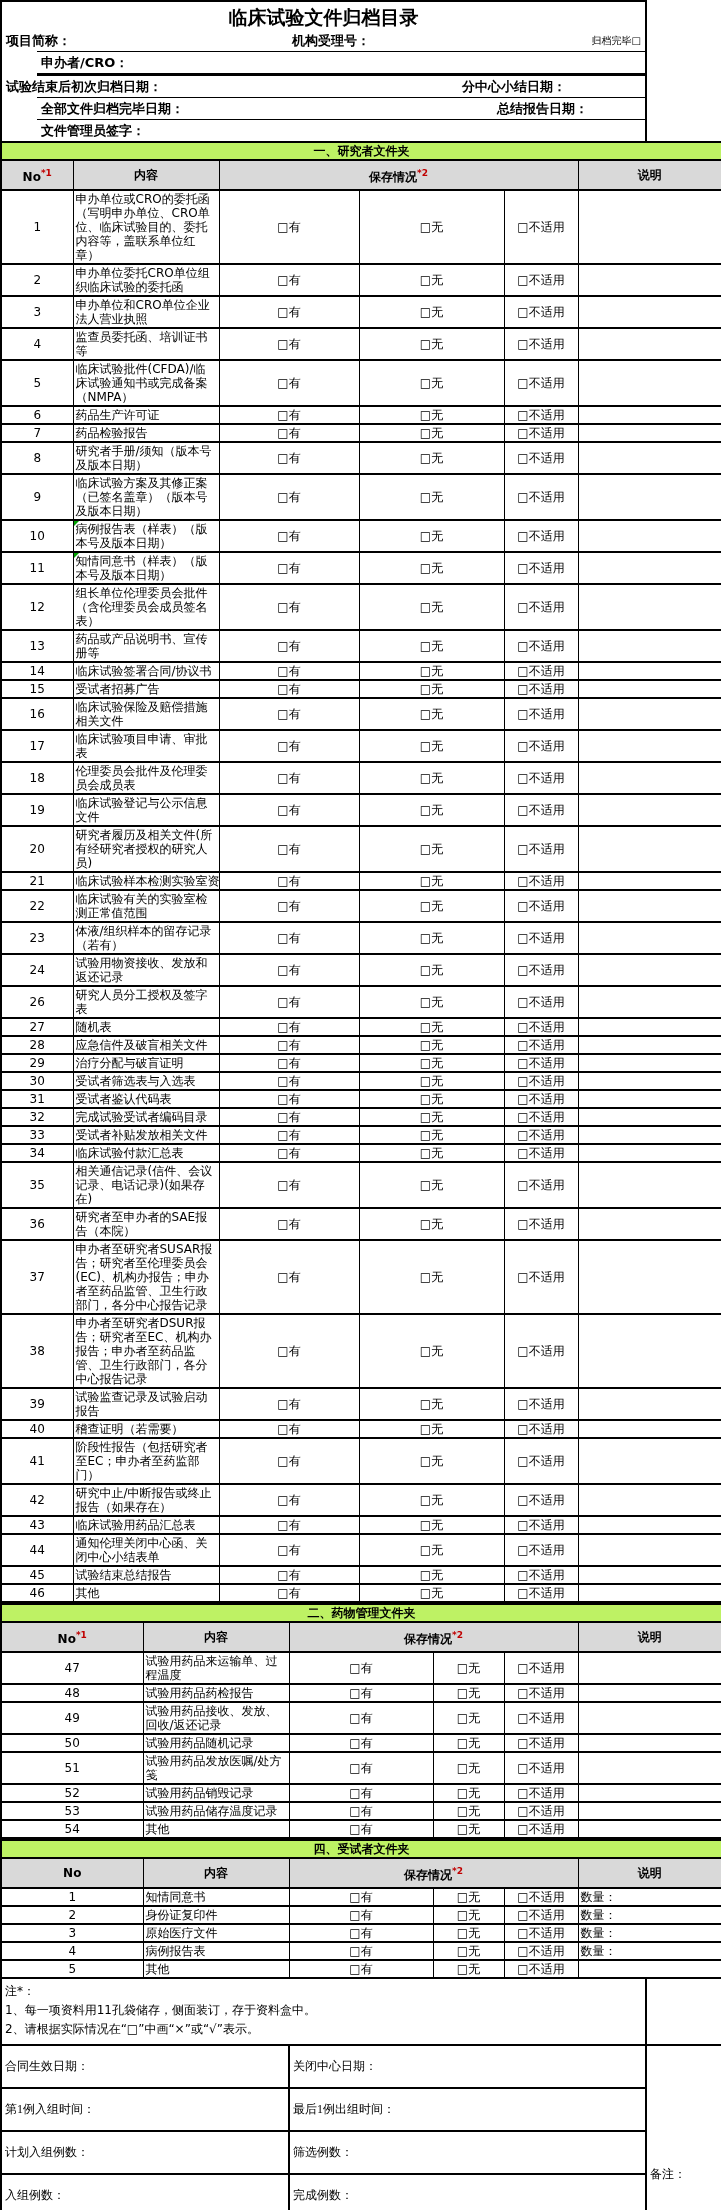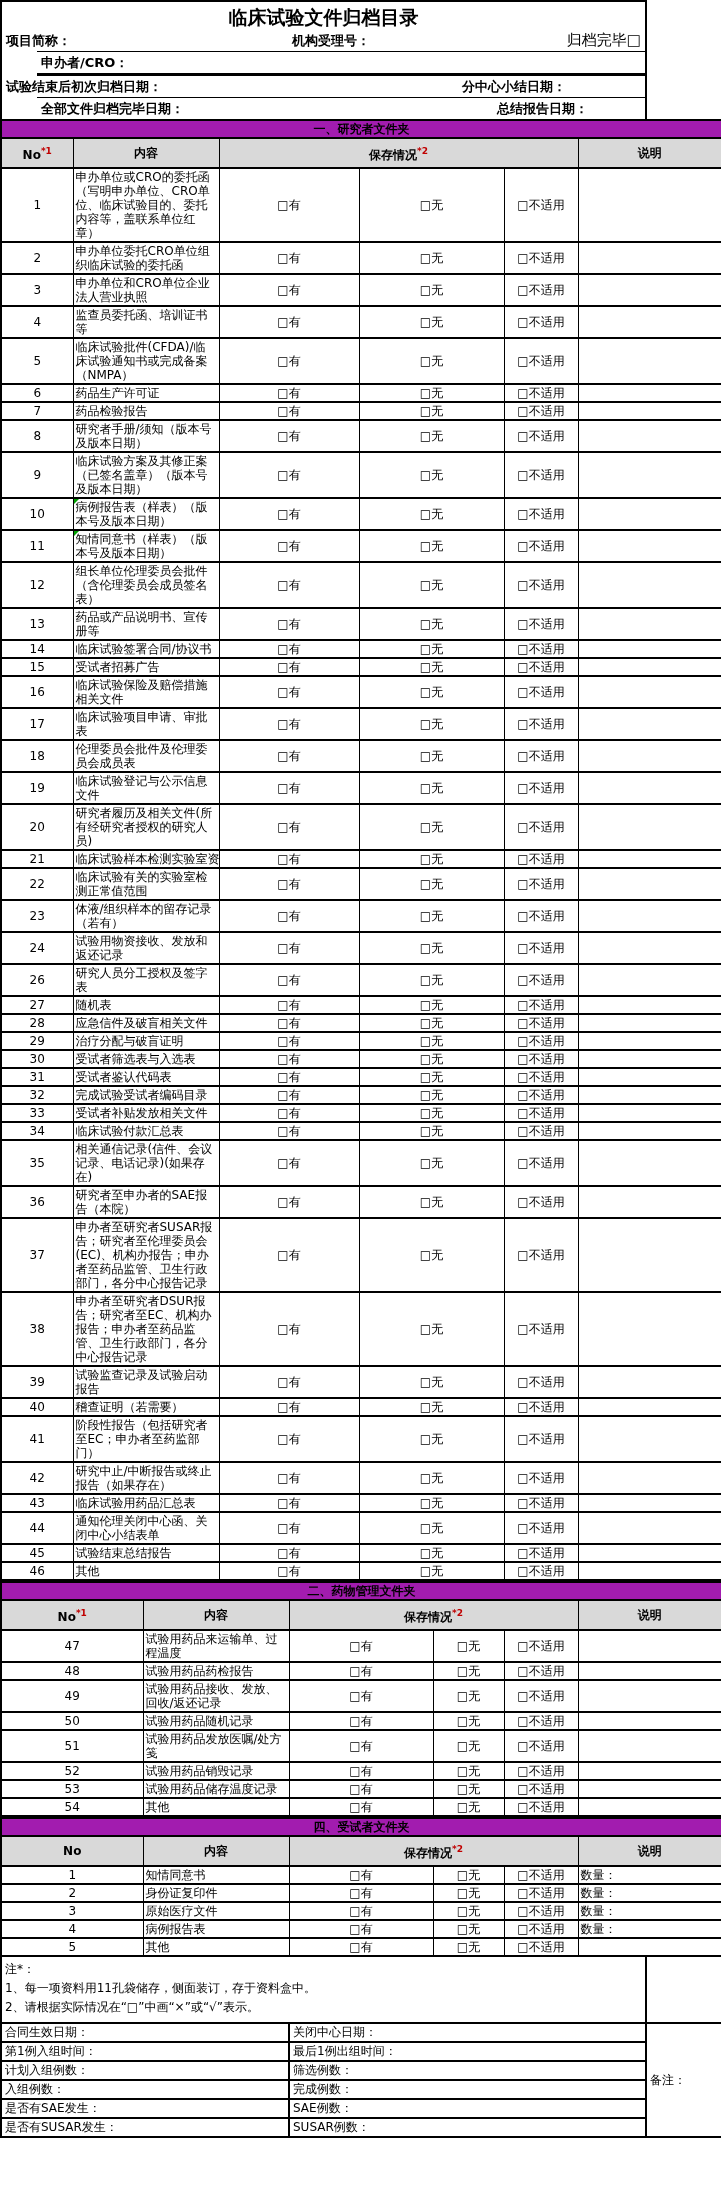--- a/index.html
+++ b/index.html
@@ -4,41 +4,41 @@
 <style>
   html,body{margin:0;padding:0;background:#fff;}
   .sheet{width:647px;font-family:"DejaVu Sans",sans-serif;color:#000;}
   
   .hdr{border:2px solid #000;border-bottom:none;}
   .title{font-size:19px;font-weight:bold;text-align:center;padding:3px 0 1px;line-height:24px;}
   .hrow{position:relative;height:21px;line-height:21px;font-weight:bold;font-size:13px;padding-left:4px;}
   .hrow.topline{border-top:1px solid #000;margin-left:35px;}
   .hrow.thickb{border-bottom:3px solid #000;}
   .center-lbl{position:absolute;left:290px;top:0;}
-  .right-sm{position:absolute;right:4px;top:0;font-weight:normal;font-size:15px;}
+  .right-sm{position:absolute;right:4px;top:0;font-weight:normal;font-size:10px;}
   .col2{position:absolute;left:460px;top:0;}
   
   .mtable{border-collapse:collapse;table-layout:fixed;width:721px;border:2px solid #000;}
   .mtable td{border:1px solid #000;border-top-width:2px;border-bottom-width:2px;
              font-size:12px;line-height:14px;padding:1px 2px;overflow:hidden;vertical-align:middle;}
-  .secbar{background:#a21caf;text-align:center;font-weight:bold;font-size:13px;line-height:17px;}
+  .secbar{background:#bef264;text-align:center;font-weight:bold;font-size:13px;line-height:17px;}
   .theadrow td{background:#d9d9d9;text-align:center;font-weight:bold;line-height:22px;}
   .no-cell{text-align:center;}
   .content-cell{text-align:left;position:relative;}
   .chk{text-align:center;}
   .clip{white-space:nowrap;}
   .cmark{position:absolute;left:0;top:0;width:0;height:0;
          border-top:5px solid #00a000;border-right:5px solid transparent;}
   sup.ref{color:#c00000;font-size:9px;}
   
   .notes{border:2px solid #000;border-top:none;border-bottom:none;font-size:12px;padding:3px 3px 5px 3px;}
   .notes div{line-height:19px;}
   
   .ftable{border-collapse:collapse;table-layout:fixed;width:721px;border:2px solid #000;}
-  .ftable td{border:2px solid #000;font-size:12px;padding:0 3px;height:17px;vertical-align:middle;overflow:hidden;}
+  .ftable td{border:2px solid #000;font-size:12px;padding:12px 3px;height:17px;vertical-align:middle;overflow:hidden;font-family:Liberation Serif, serif;}
   .remark{vertical-align:top;margin-left:28px;}
 </style>
 </head>
 <body>
 
 <div class="sheet">
 
   <div class="hdr">
     <div class="title">临床试验文件归档目录</div>
     <div class="hrow">
@@ -49,20 +49,23 @@
     <div class="hrow topline thickb">
       <span>申办者/CRO：</span>
     </div>
     <div class="hrow">
       <span>试验结束后初次归档日期：</span>
       <span class="col2">分中心小结日期：</span>
     </div>
     <div class="hrow topline">
       <span>全部文件归档完毕日期：</span>
       <span class="col2">总结报告日期：</span>
+    </div>
+    <div class="hrow topline">
+      <span>文件管理员签字：</span>
     </div>
   </div>
 
   <div>
       <table class="mtable">
         <colgroup>
           <col style="width: 72px;">
           <col style="width: 146px;">
           <col style="width: 140px;">
           <col style="width: 145px;">

